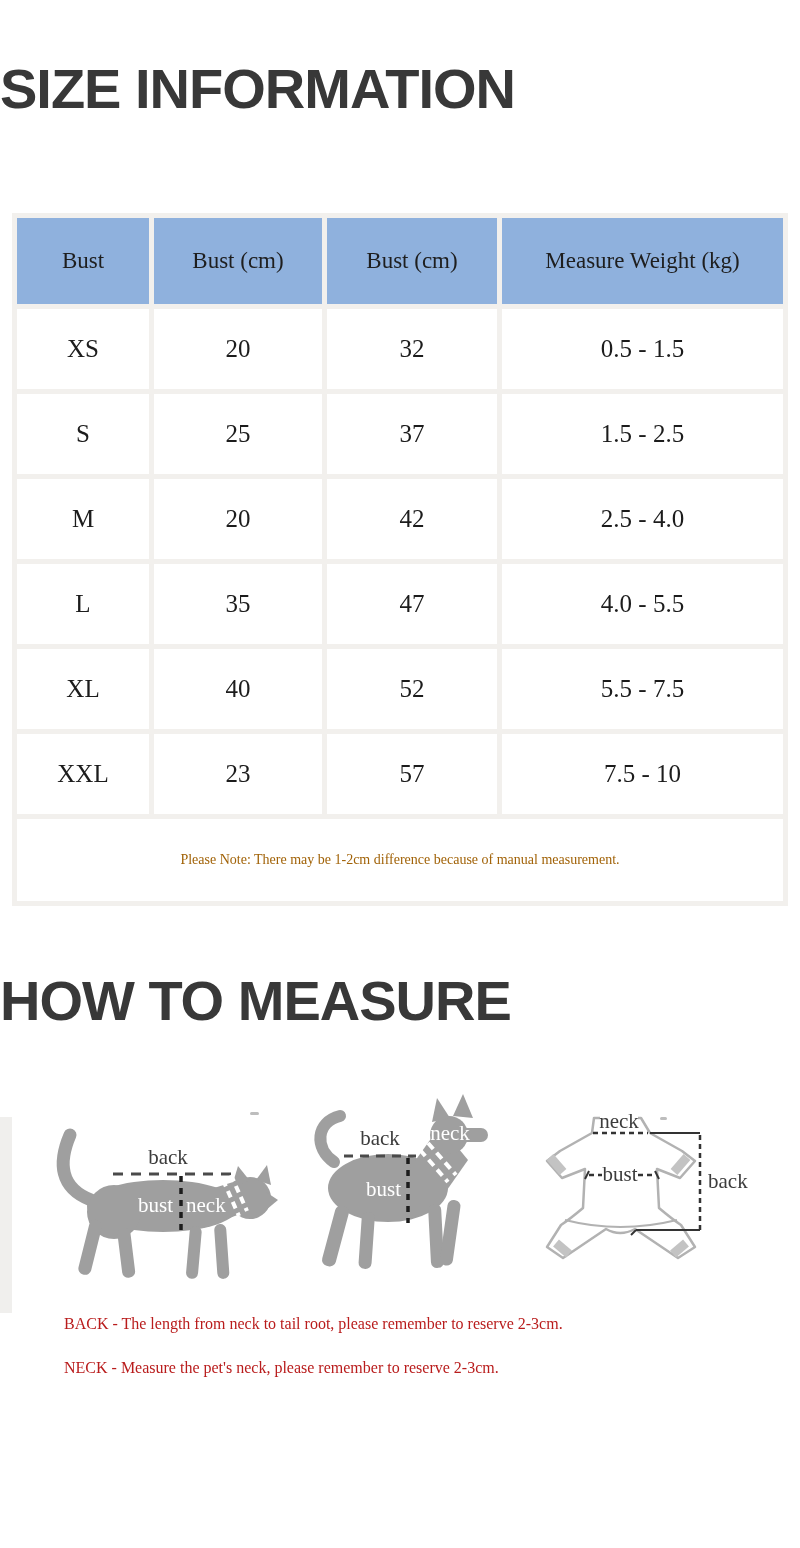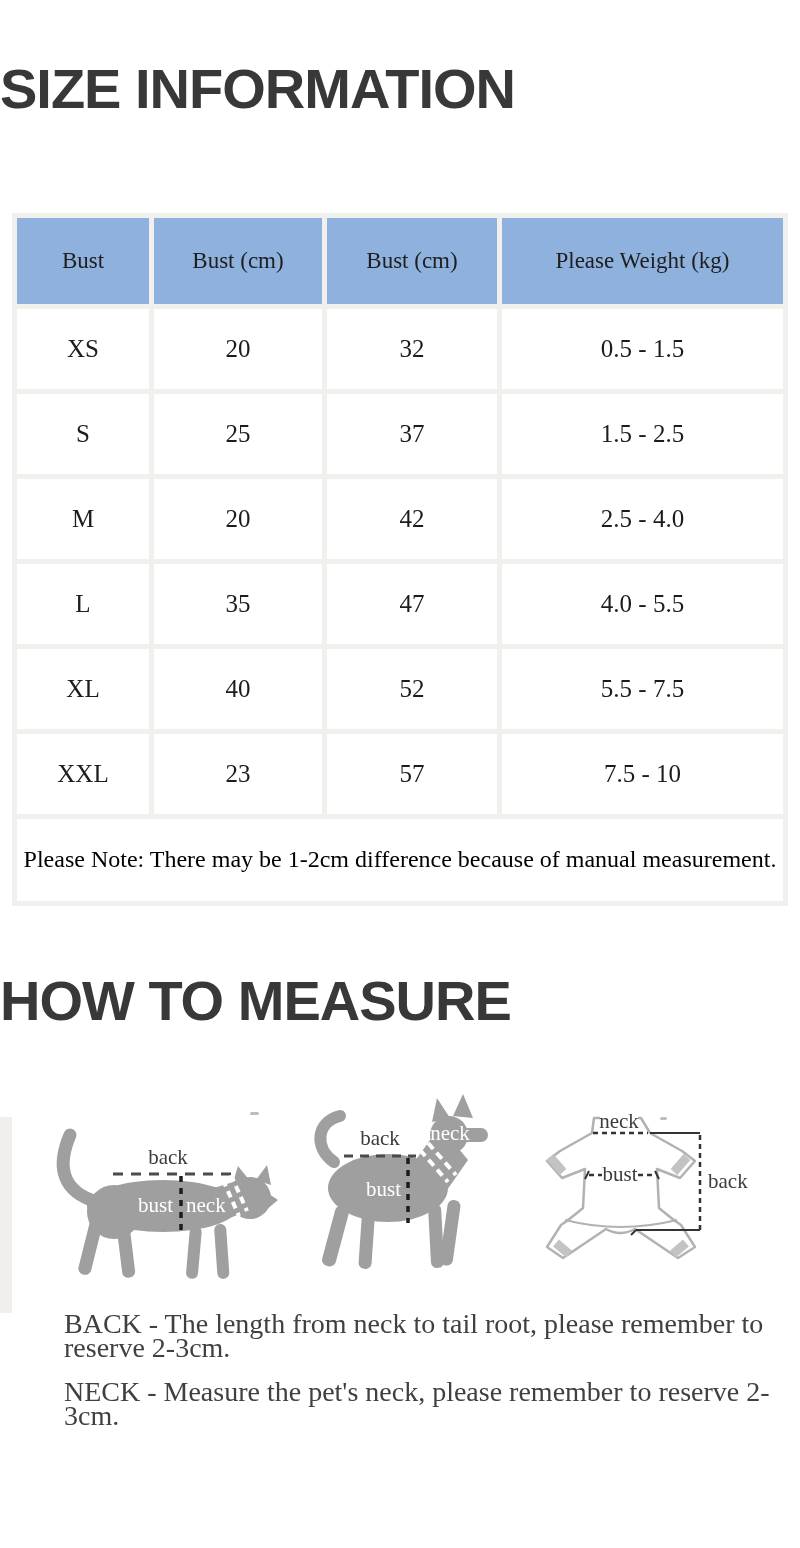--- a/index.html
+++ b/index.html
@@ -40,22 +40,22 @@
   }
   table.size-table td{
     background:#ffffff;
     height:78px;
     text-align:center;
     font-size:25px;
     color:#1c1c1c;
   }
   table.size-table td.note-cell{
     height:80px;
-    font-size:24px;
-    color:#000000;
+    font-size:14px;
+    color:#a16207;
   }
   .figures{
     margin-top:56px;
     padding:0 18px;
     display:flex;
     justify-content:space-between;
     align-items:flex-start;
   }
   .figures svg{display:block;}
   .fig-label-dark{
@@ -66,23 +66,23 @@
   .fig-label-light{
     font-family:"Liberation Serif", serif;
     font-size:21px;
     fill:#ffffff;
   }
   .instructions{
     margin:24px 0 0 64px;
   }
   .instructions p{
     margin:0 0 20px 0;
-    font-size:28px;
+    font-size:16px;
     line-height:24px;
-    color:#404040;
+    color:#b91c1c;
   }
   .left-edge-shadow{
     position:absolute;
     left:0; top:1117;
     top:1117px;
     width:12px;
     height:196px;
     background:#f0efed;
   }
   .stray-mark{
@@ -103,21 +103,21 @@
       <col style="width:132px">
         <col style="width:168px">
         <col style="width:170px">
         <col style="width:281px">
     </colgroup>
     <thead>
       <tr>
         <th>Bust</th>
         <th>Bust (cm)</th>
         <th>Bust (cm)</th>
-        <th>Please Weight (kg)</th>
+        <th>Measure Weight (kg)</th>
       </tr>
     </thead>
     <tbody>
       <tr>
         <td>XS</td>
         <td>20</td>
         <td>32</td>
         <td>0.5 - 1.5</td>
       </tr>
       <tr>

